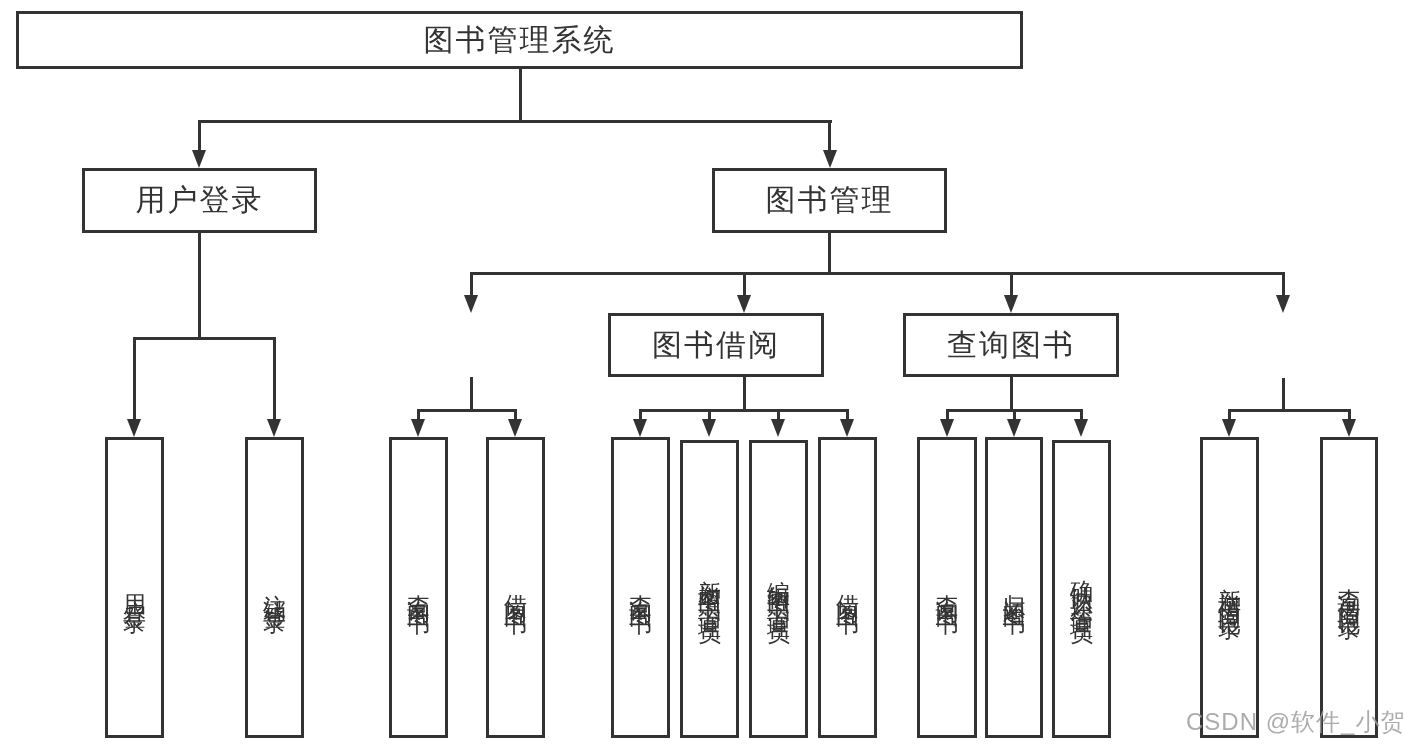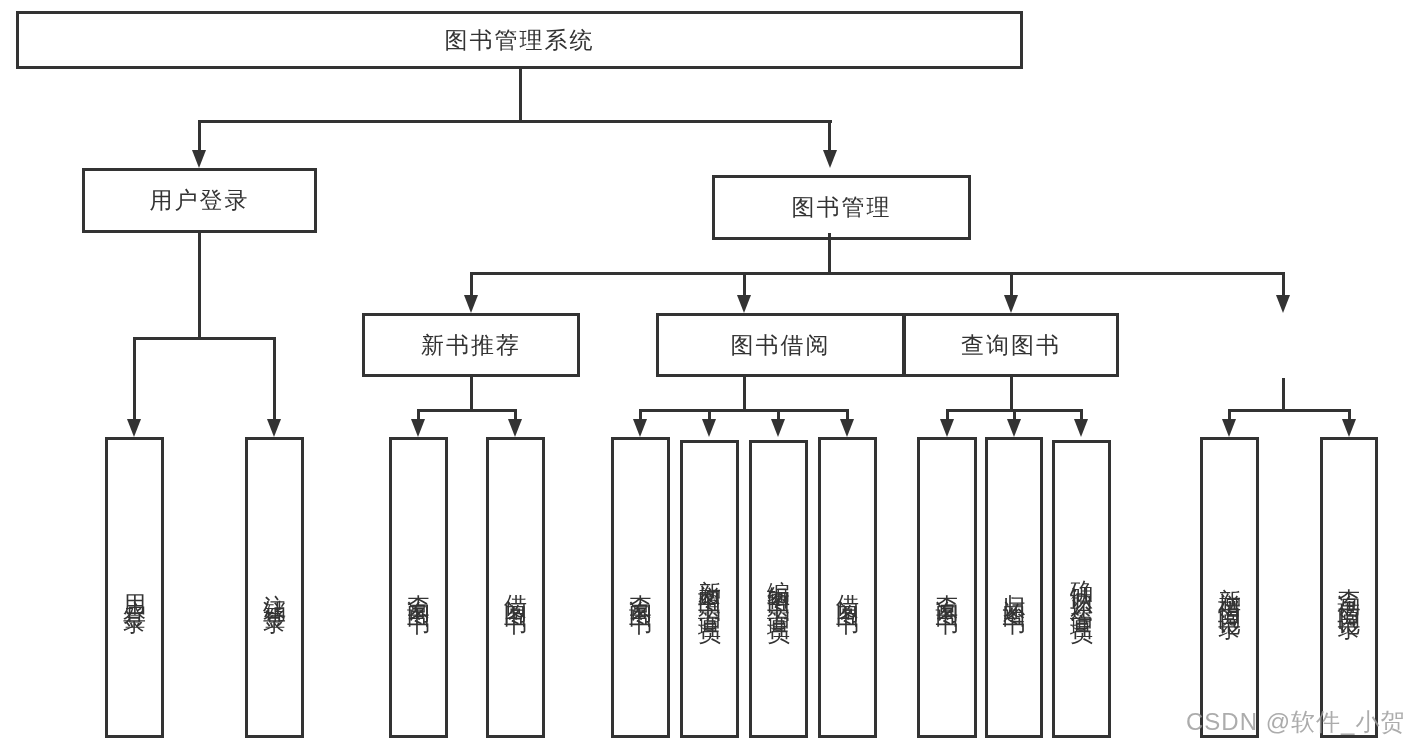--- a/index.html
+++ b/index.html
@@ -5,21 +5,21 @@
   html,body{margin:0;padding:0;background:#fff;}
   .canvas{
     position:relative;width:1405px;height:747px;background:#ffffff;
     font-family:"Liberation Sans","DejaVu Sans",sans-serif;color:#333;overflow:hidden;
   }
   .box{
     position:absolute;box-sizing:border-box;background:#fff;
     border:3px solid #333;display:flex;align-items:center;justify-content:center;
   }
   .box .lbl{
-    font-size:23px;letter-spacing:2px;color:#333;white-space:nowrap;
+    font-size:30px;letter-spacing:2px;color:#333;white-space:nowrap;
   }
   .box.v .lbl{
     writing-mode:vertical-rl;text-orientation:mixed;
     letter-spacing:6px;line-height:1;font-size:23px;
   }
   .seg{position:absolute;background:#333;}
   .sh{height:3px;}
   .sv{width:3px;}
   .arr{
     position:absolute;width:0;height:0;
@@ -43,21 +43,21 @@
   <div class="seg sv" style="left:519px;top:69px;height:51px"></div>
   <div class="seg sh" style="left:198px;top:120px;width:634px"></div>
   <div class="seg sv" style="left:198px;top:120px;height:32px"></div>
   <div class="arr" style="left:192px;top:150px"></div>
   <div class="seg sv" style="left:828px;top:120px;height:32px"></div>
   <div class="arr" style="left:823px;top:150px"></div>
 
   <div class="box" style="left:82px;top:168px;width:235px;height:65px">
     <span class="lbl">用户登录</span>
   </div>
-  <div class="box" style="left:712px;top:175px;width:259px;height:65px">
+  <div class="box" style="left:712px;top:168px;width:235px;height:65px">
     <span class="lbl">图书管理</span>
   </div>
 
   <div class="seg sv" style="left:198px;top:233px;height:104px"></div>
   <div class="seg sh" style="left:133px;top:337px;width:143px"></div>
   <div class="seg sv" style="left:133px;top:337px;height:84px"></div>
   <div class="arr" style="left:127px;top:419px"></div>
   <div class="seg sv" style="left:273px;top:337px;height:84px"></div>
   <div class="arr" style="left:267px;top:419px"></div>
 
@@ -65,24 +65,21 @@
   <div class="seg sh" style="left:470px;top:272px;width:815px"></div>
   <div class="seg sv" style="left:470px;top:272px;height:25px"></div>
   <div class="arr" style="left:464px;top:295px"></div>
   <div class="seg sv" style="left:743px;top:272px;height:25px"></div>
   <div class="arr" style="left:737px;top:295px"></div>
   <div class="seg sv" style="left:1010px;top:272px;height:25px"></div>
   <div class="arr" style="left:1004px;top:295px"></div>
   <div class="seg sv" style="left:1282px;top:272px;height:25px"></div>
   <div class="arr" style="left:1276px;top:295px"></div>
 
-  <div class="box" style="left:362px;top:313px;width:218px;height:64px">
-    <span class="lbl">新书推荐</span>
-  </div>
-  <div class="box" style="left:656px;top:313px;width:249px;height:64px">
+  <div class="box" style="left:608px;top:313px;width:216px;height:64px">
     <span class="lbl">图书借阅</span>
   </div>
   <div class="box" style="left:903px;top:313px;width:216px;height:64px">
     <span class="lbl">查询图书</span>
   </div>
 
   <div class="seg sv" style="left:470px;top:377px;height:33px"></div>
   <div class="seg sh" style="left:417px;top:409px;width:100px"></div>
   <div class="seg sv" style="left:417px;top:409px;height:12px"></div>
   <div class="arr" style="left:411px;top:419px"></div>

